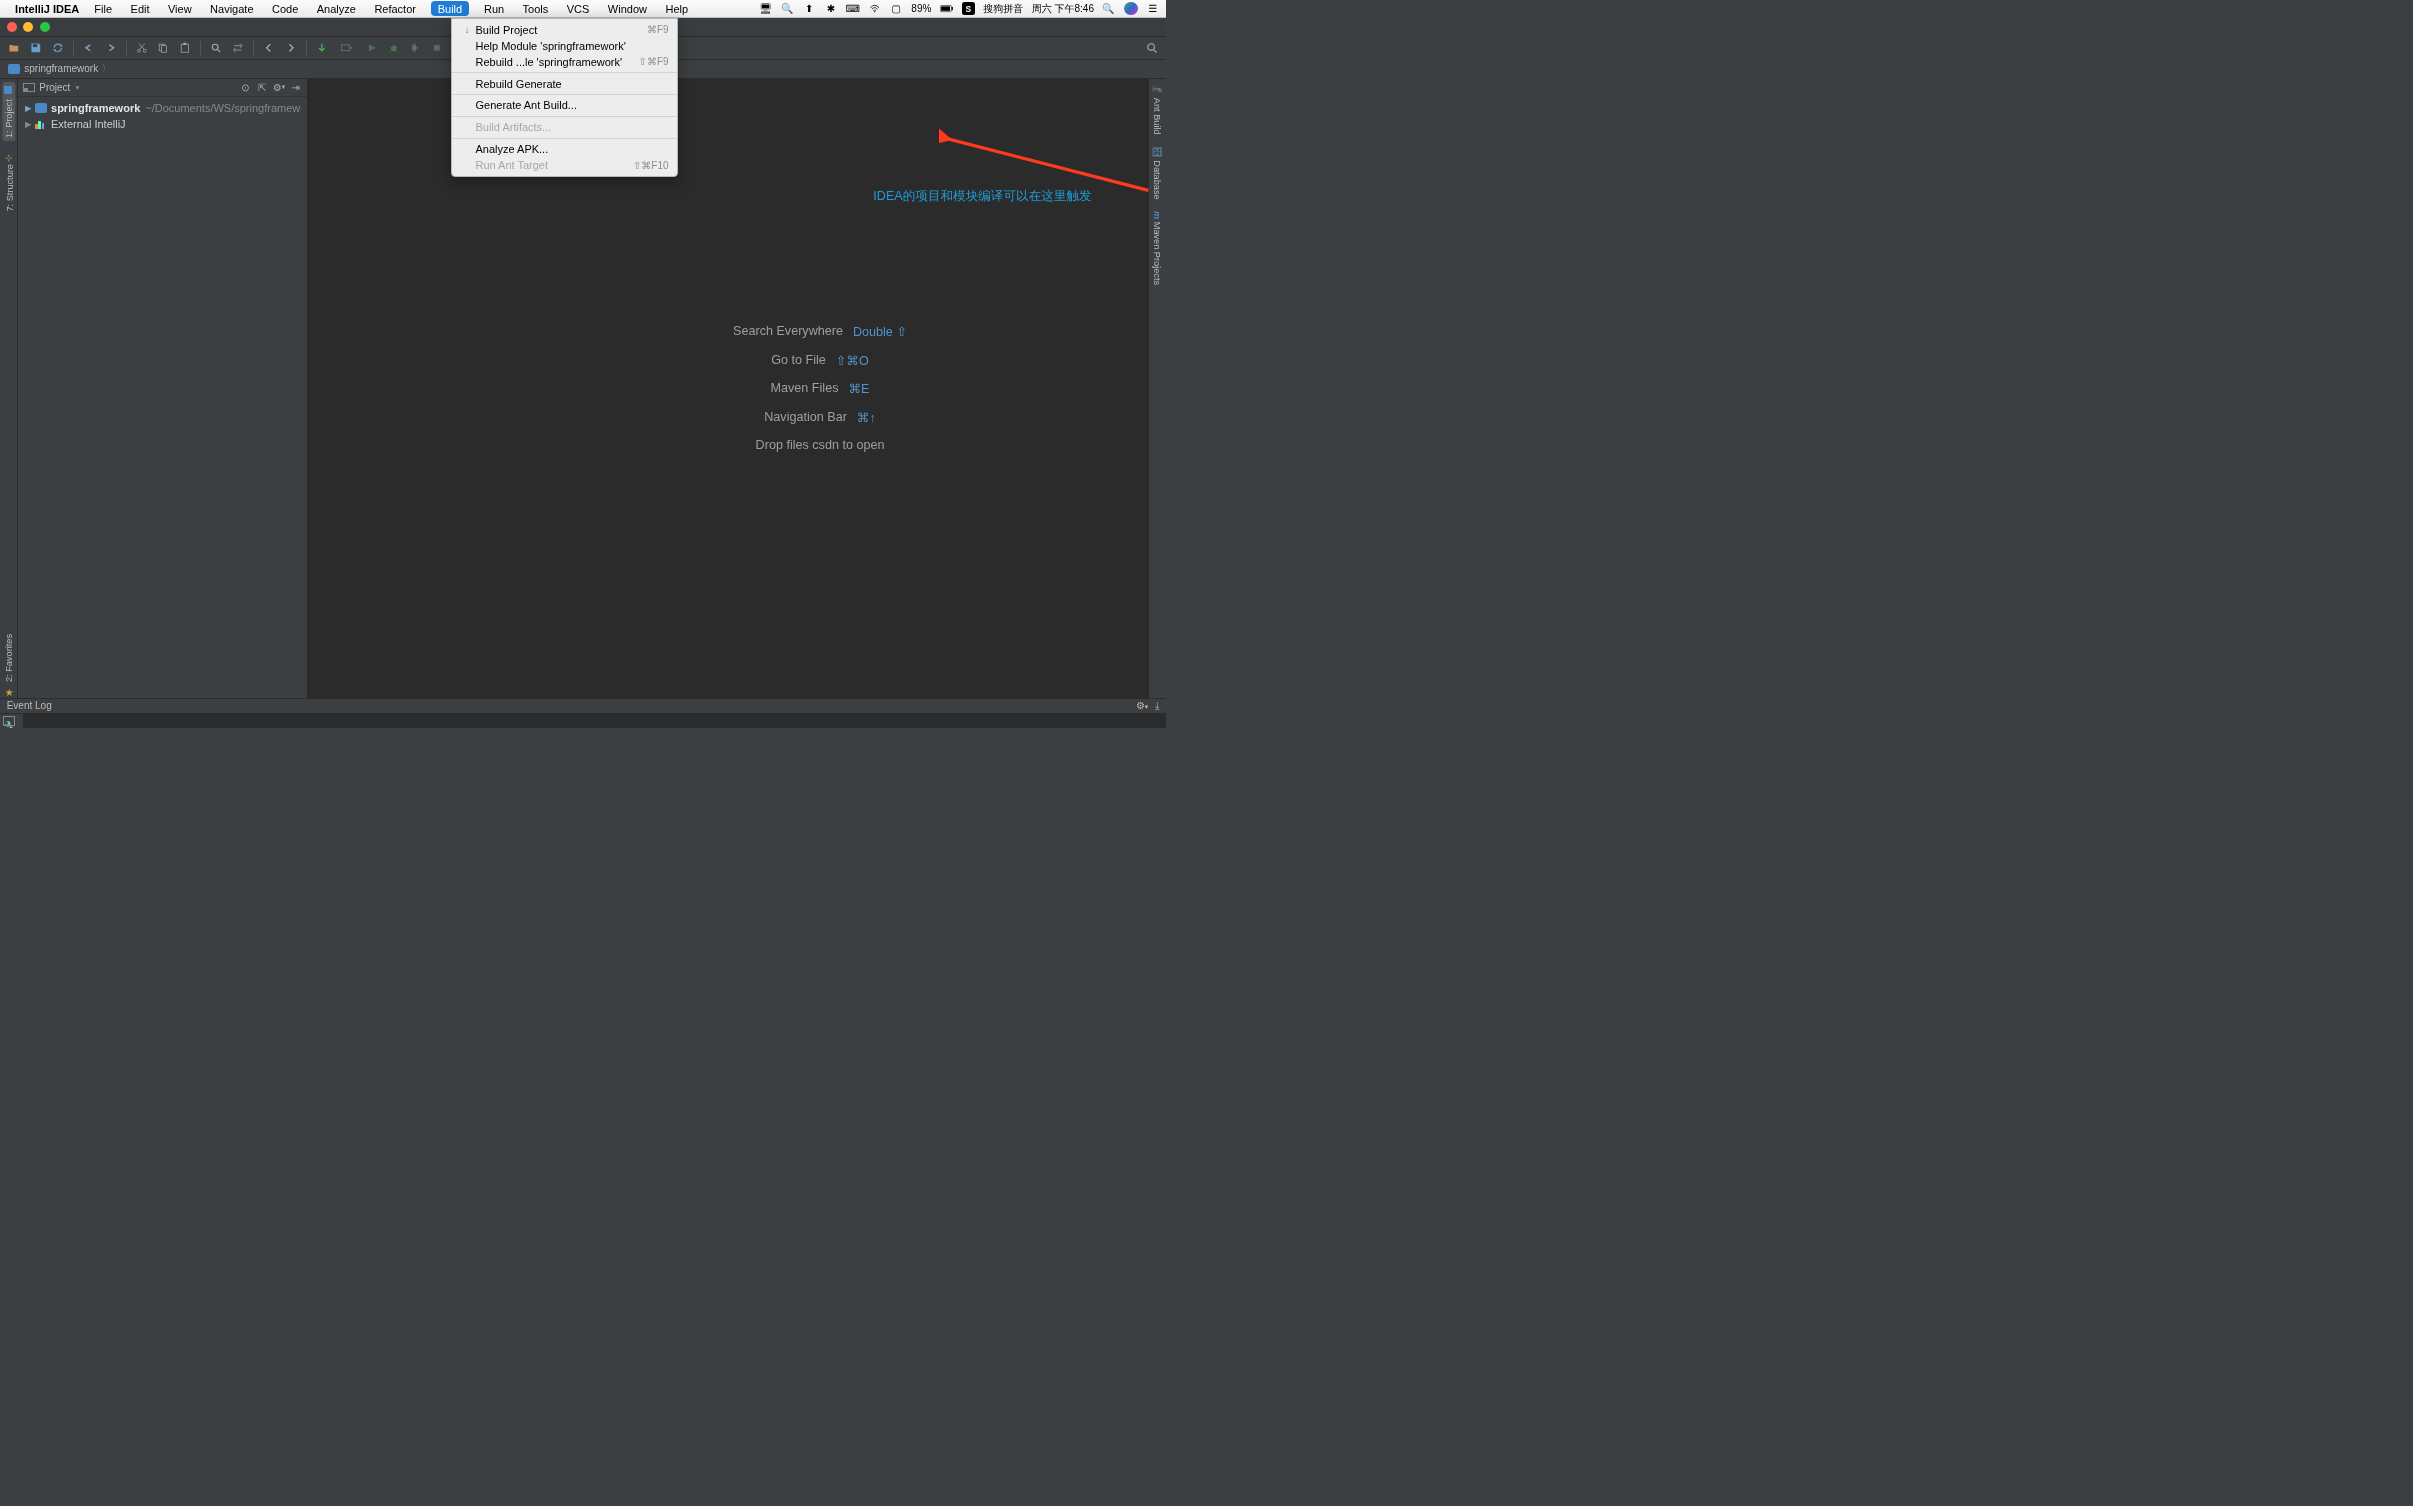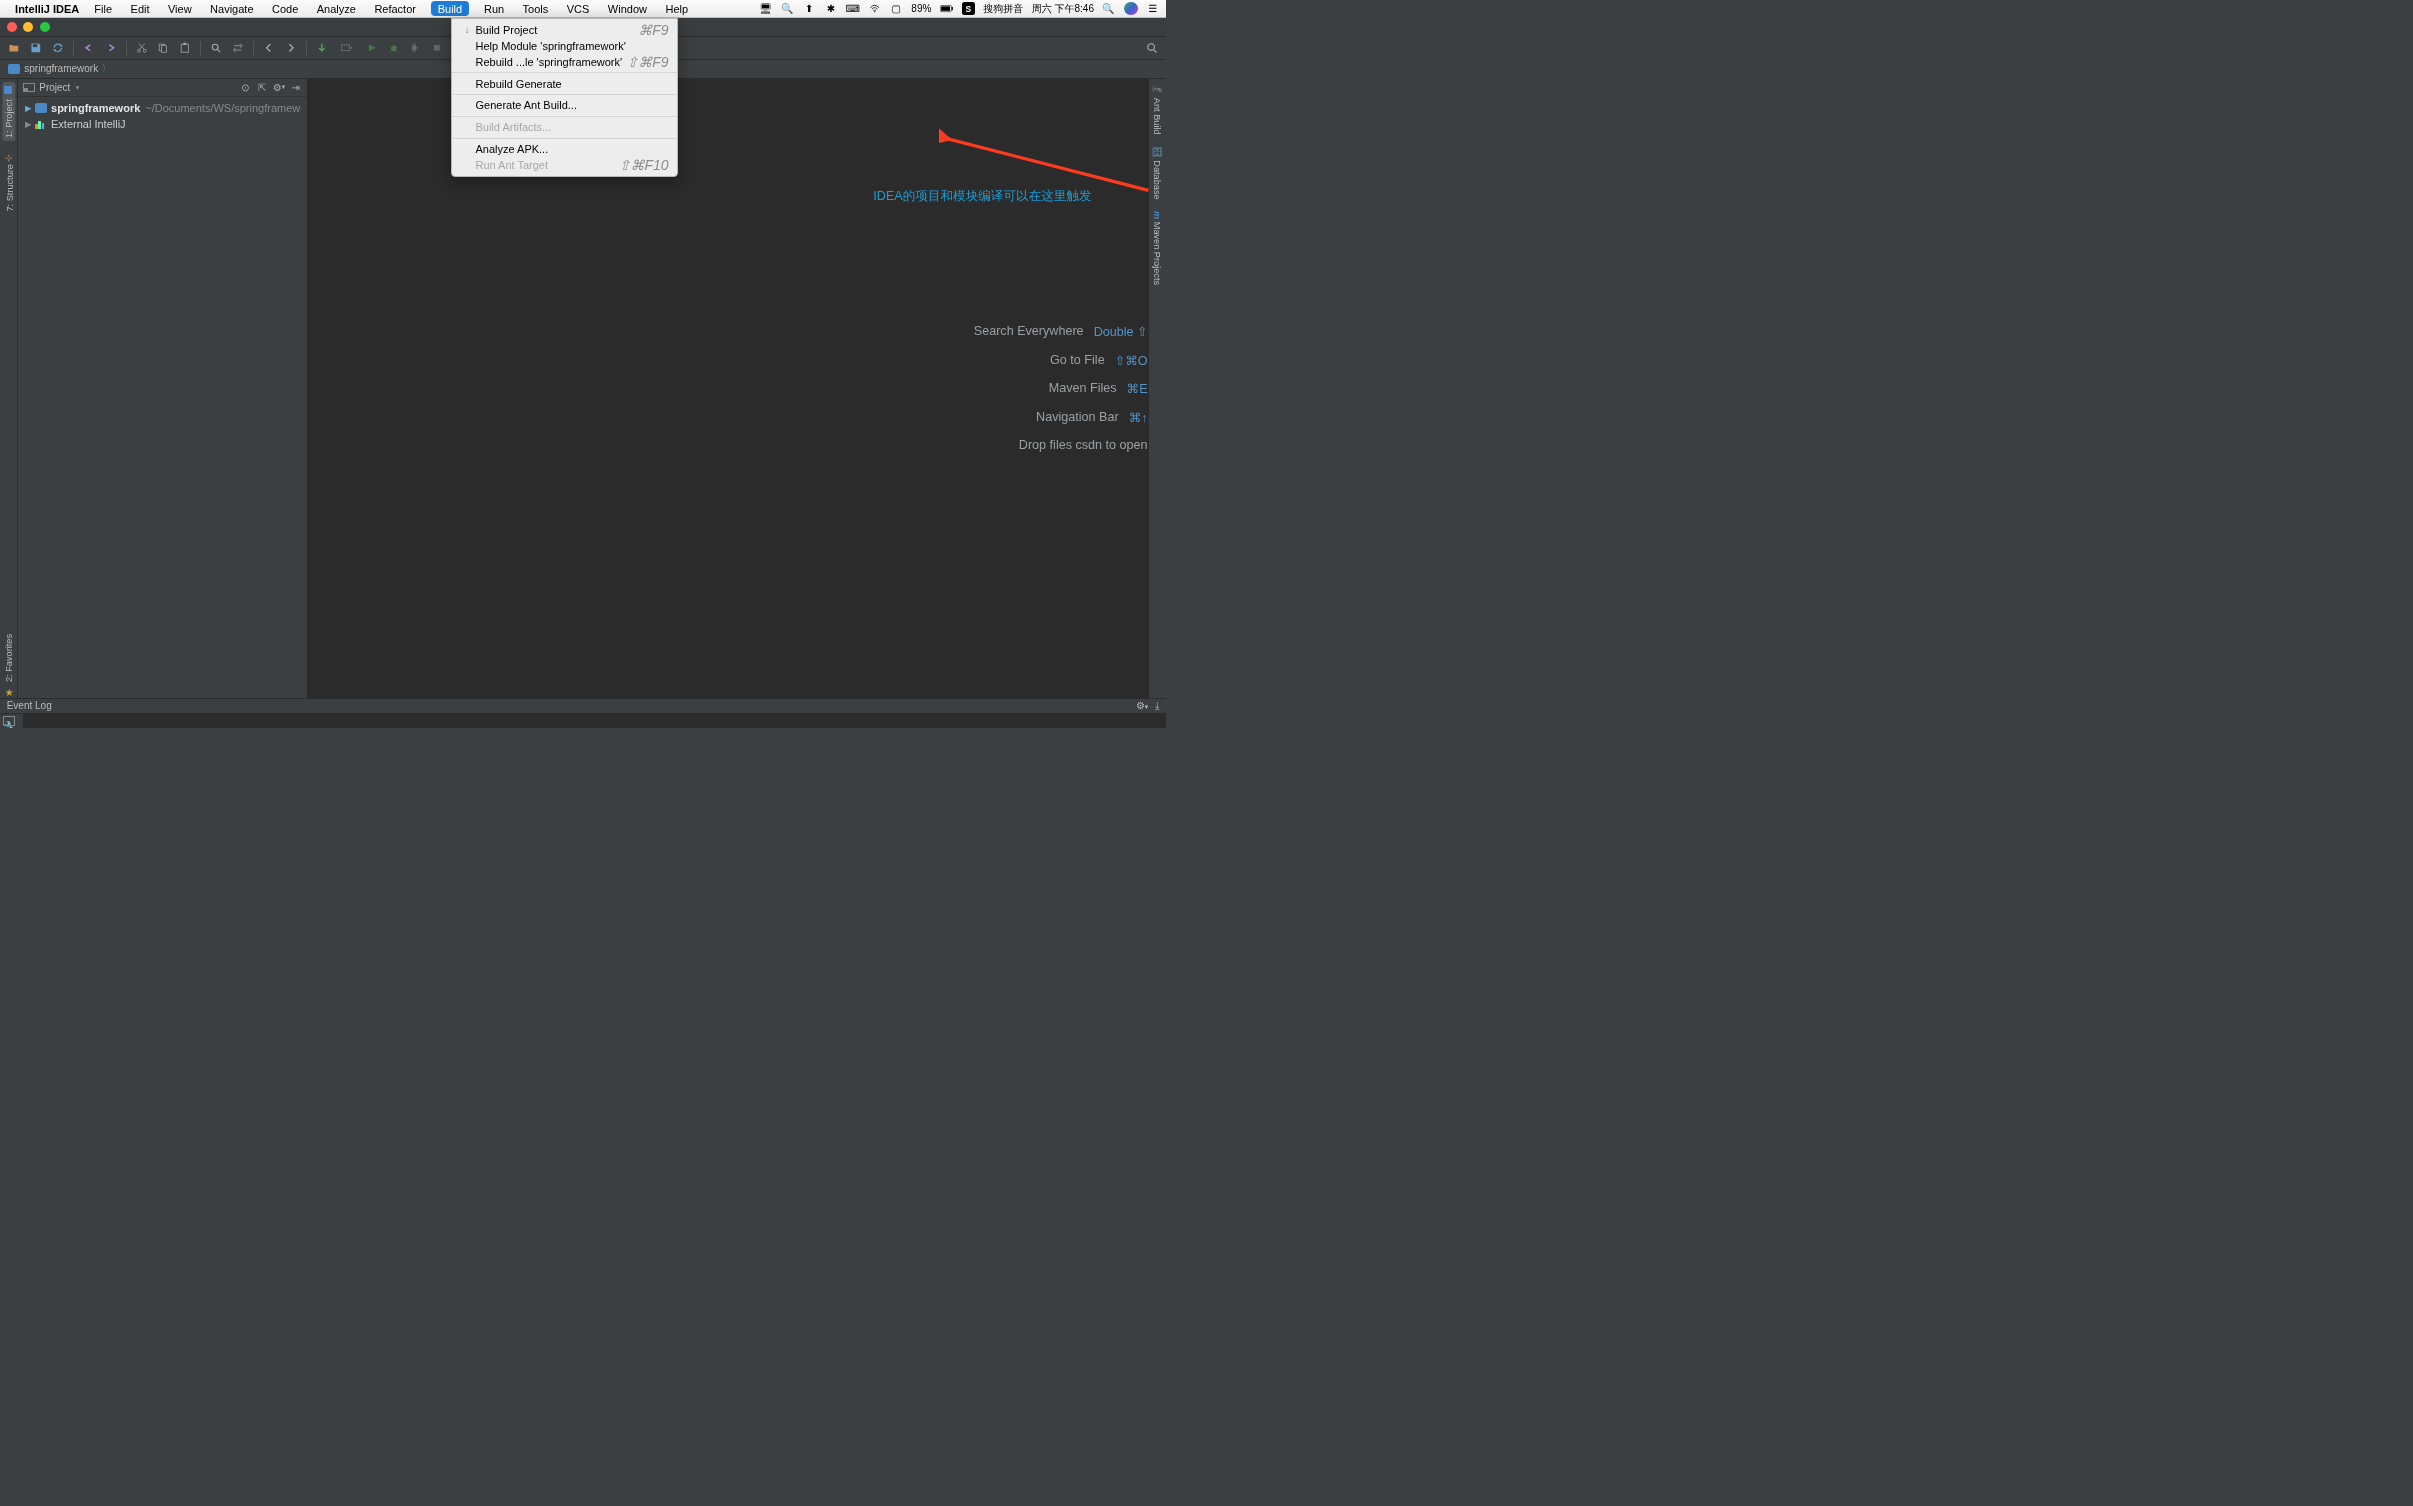--- a/index.html
+++ b/index.html
@@ -58,35 +58,35 @@
 .tree-row .libico { width:11.7px; height:10px; display:flex; align-items:flex-end; gap:0.8px; margin-right:4.2px;}
 .tree-row .libico span{width:2.5px;background:#7a7;}
 .tree-row .libico span:nth-child(1){height:5px;background:#e28b3f;}
 .tree-row .libico span:nth-child(2){height:8.4px;background:#5fa;}
 .tree-row .libico span:nth-child(3){height:6.7px;background:#6ad;}
 .tree-row .name { color:#ccc; }
 .tree-row.selected .name { font-weight:700; color:#e4e4e4; }
 .tree-row .path { color:#888; margin-left:5px; }
 
 .editor-area { flex:1; background:#2b2b2b; position:relative; display:flex; flex-direction:column; }
-.welcome { flex:1; display:flex; flex-direction:column; align-items:flex-end; justify-content:center; padding-left:184px; color:#9aa0a3; font-size:12.6px; gap:13.4px;}
+.welcome { flex:1; display:flex; flex-direction:column; align-items:center; justify-content:center; padding-left:184px; color:#9aa0a3; font-size:12.6px; gap:13.4px;}
 .welcome .row { display:flex; gap:10px; }
 .welcome .key { color:#5394c9; }
 .welcome .drop { color:#9aa0a3; }
 
 .annot-text { position:absolute; color:#1e9dd8; font-size:12.6px; top:109px; right:56px; }
 .annot-arrow { position:absolute; top:36px; left:631px; pointer-events:none; }
 
 
 .dropdown { position:absolute; top:18.4px; left:451px; width:227px; background:#ededed; border:0.8px solid #b8b8b8; border-radius:0 0 4.2px 4.2px; box-shadow:0 5px 15px rgba(0,0,0,.35); z-index:50; padding:2.5px 0;}
 .dropdown .mi { height:16px; display:flex; align-items:center; padding:0 8.4px; font-size:11px; color:#000; }
 .dropdown .mi.disabled { color:#a7a7a7; }
 .dropdown .mi .mi-ico { width:13.4px; display:inline-flex; justify-content:center; margin-right:1.7px; color:#3a873a; font-weight:bold; font-size:9.2px;}
 .dropdown .mi .mi-label { flex:1; white-space:nowrap; overflow:hidden; text-overflow:clip;}
-.dropdown .mi .mi-short { color:#8d8d8d; font-size:14px;font-style:italic; }
+.dropdown .mi .mi-short { color:#8d8d8d; font-size:10px; }
 .dropdown .msep { height:0.8px; background:#d4d4d4; margin:2.5px 0; }
 
 
 .eventlog-header { height:16px; background:#3c3f41; border-top:0.8px solid #2b2b2b; border-bottom:0.8px solid #2b2b2b; display:flex; align-items:center; padding:0 6.7px; font-size:10px; color:#bbb;}
 .eventlog-header .h-spacer{flex:1;}
 .eventlog-body { height:218px; background:#2b2b2b; display:flex; }
 .elog-gutter { width:23.5px; background:#3c3f41; border-right:0.8px solid #2b2b2b; display:flex; flex-direction:column; align-items:center; padding-top:5px; gap:5px;}
 .elog-gutter .g-btn{ width:17px; height:17px; border-radius:2.5px; display:flex; align-items:center; justify-content:center; color:#aaa;}
 .elog-gutter .g-btn.active{ background:#4a6a8a; color:#cde;}
 .elog-gutter .g-btn.help{ color:#3c94d8; font-weight:bold;}

